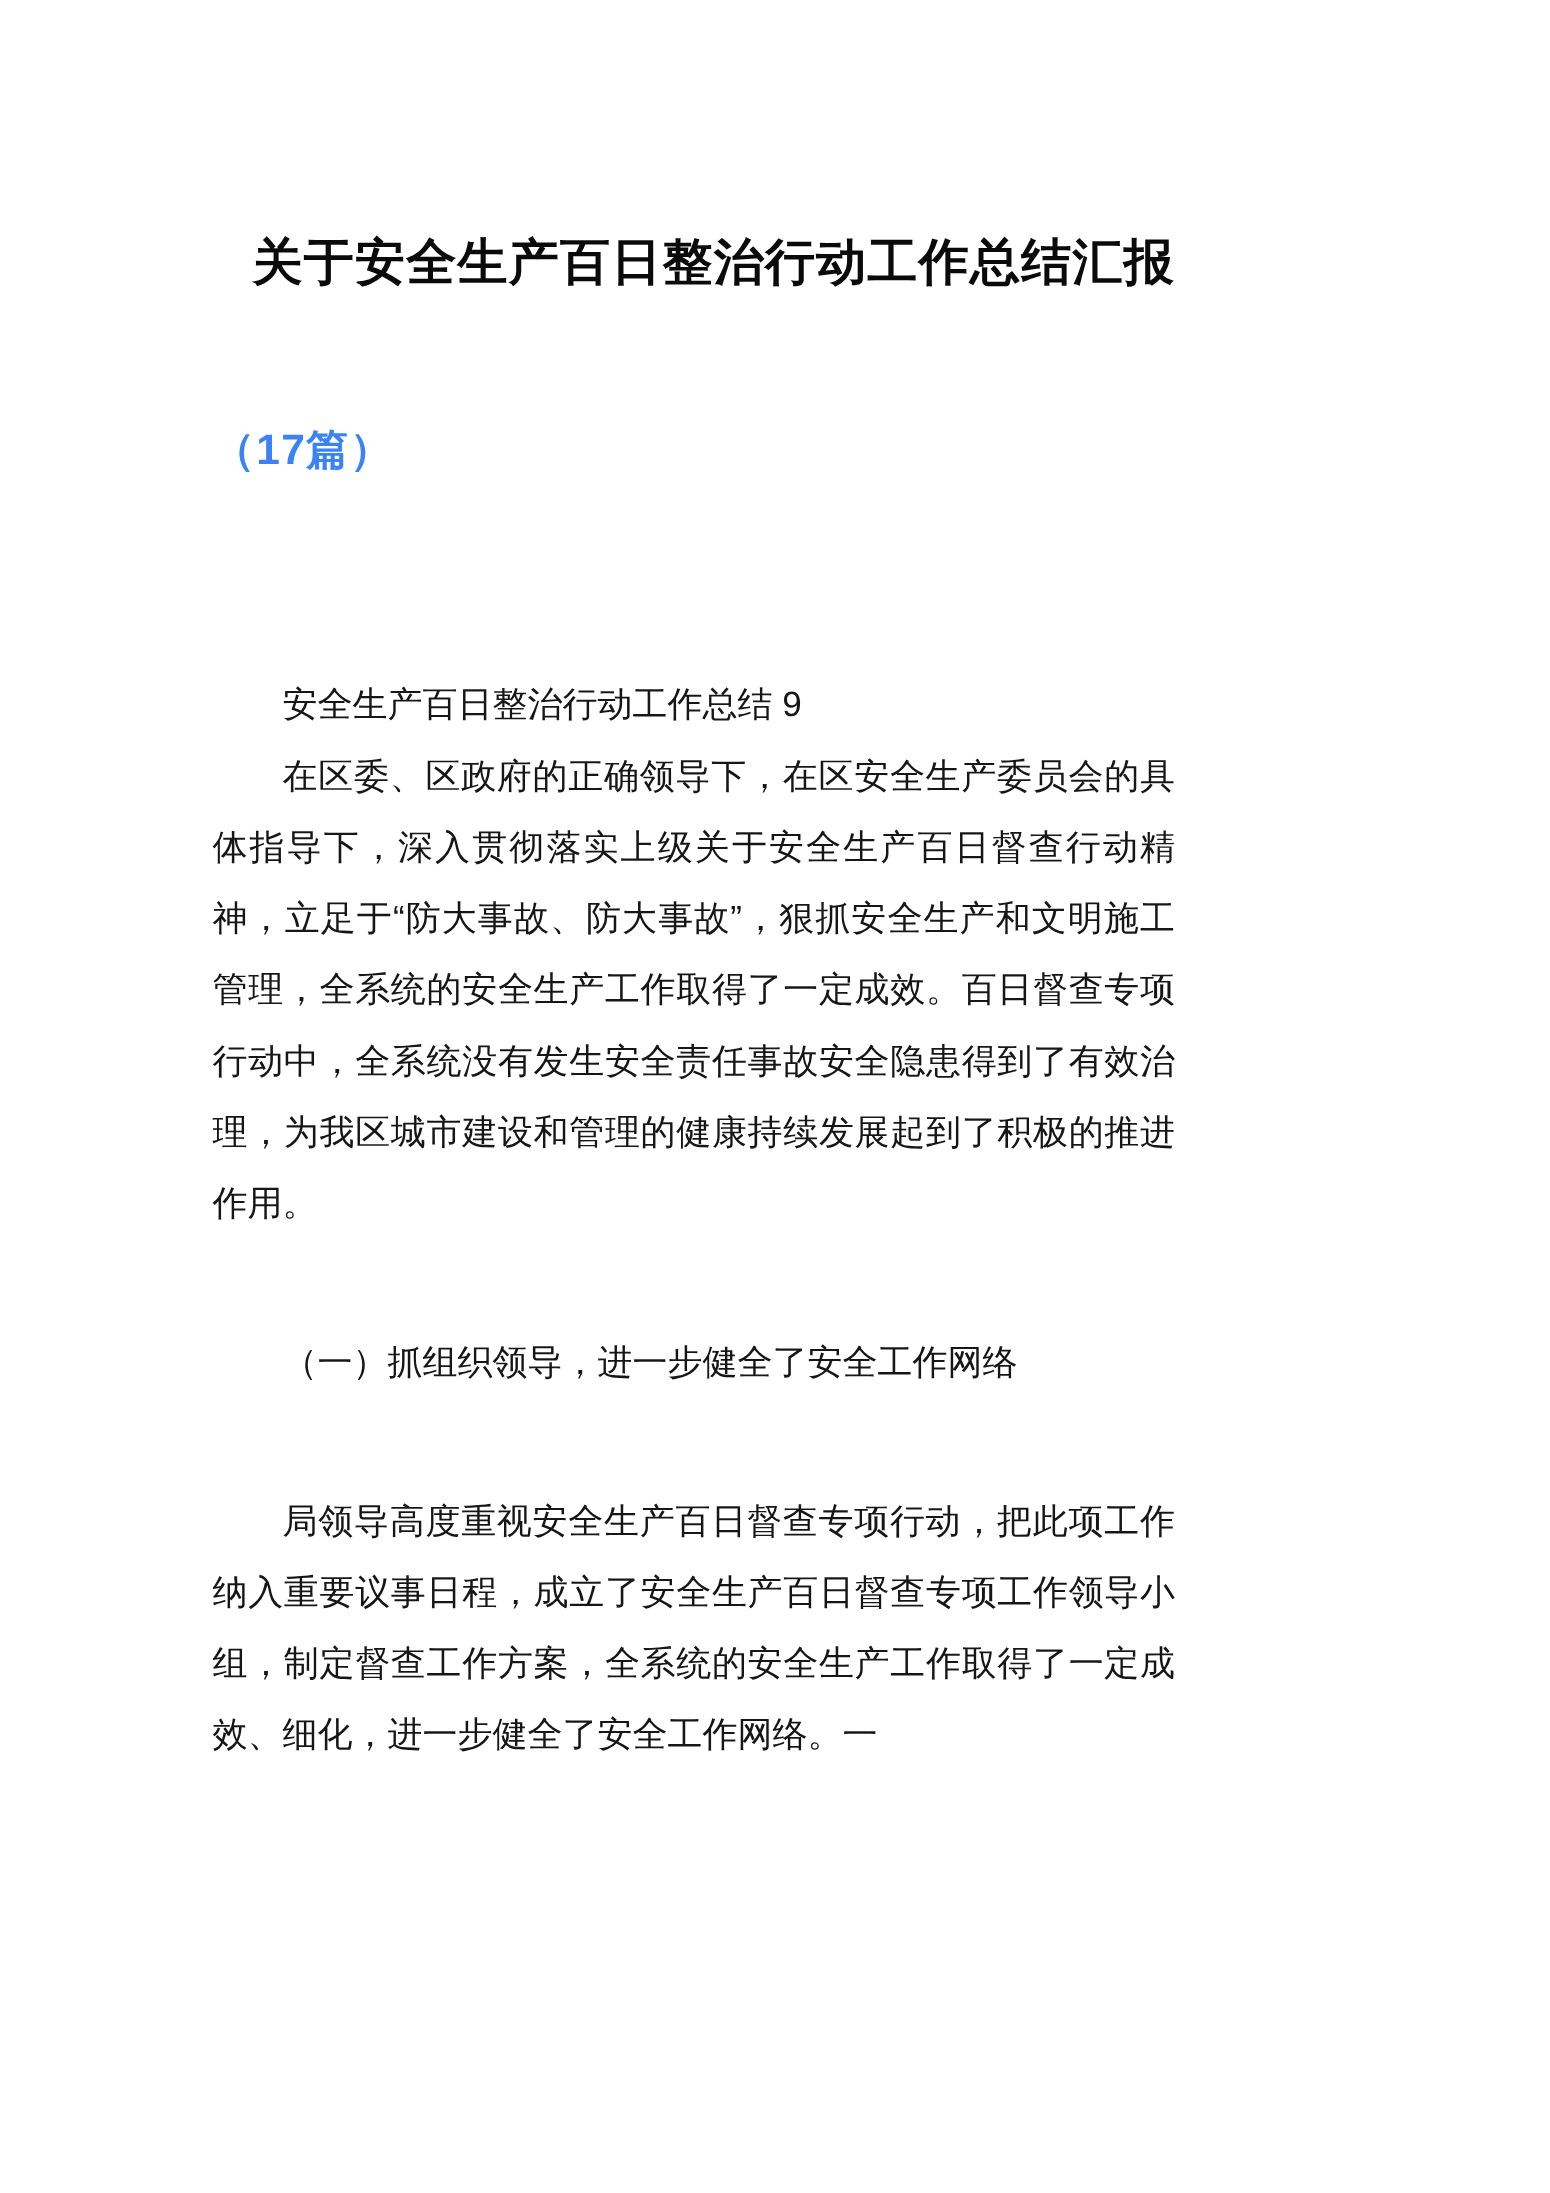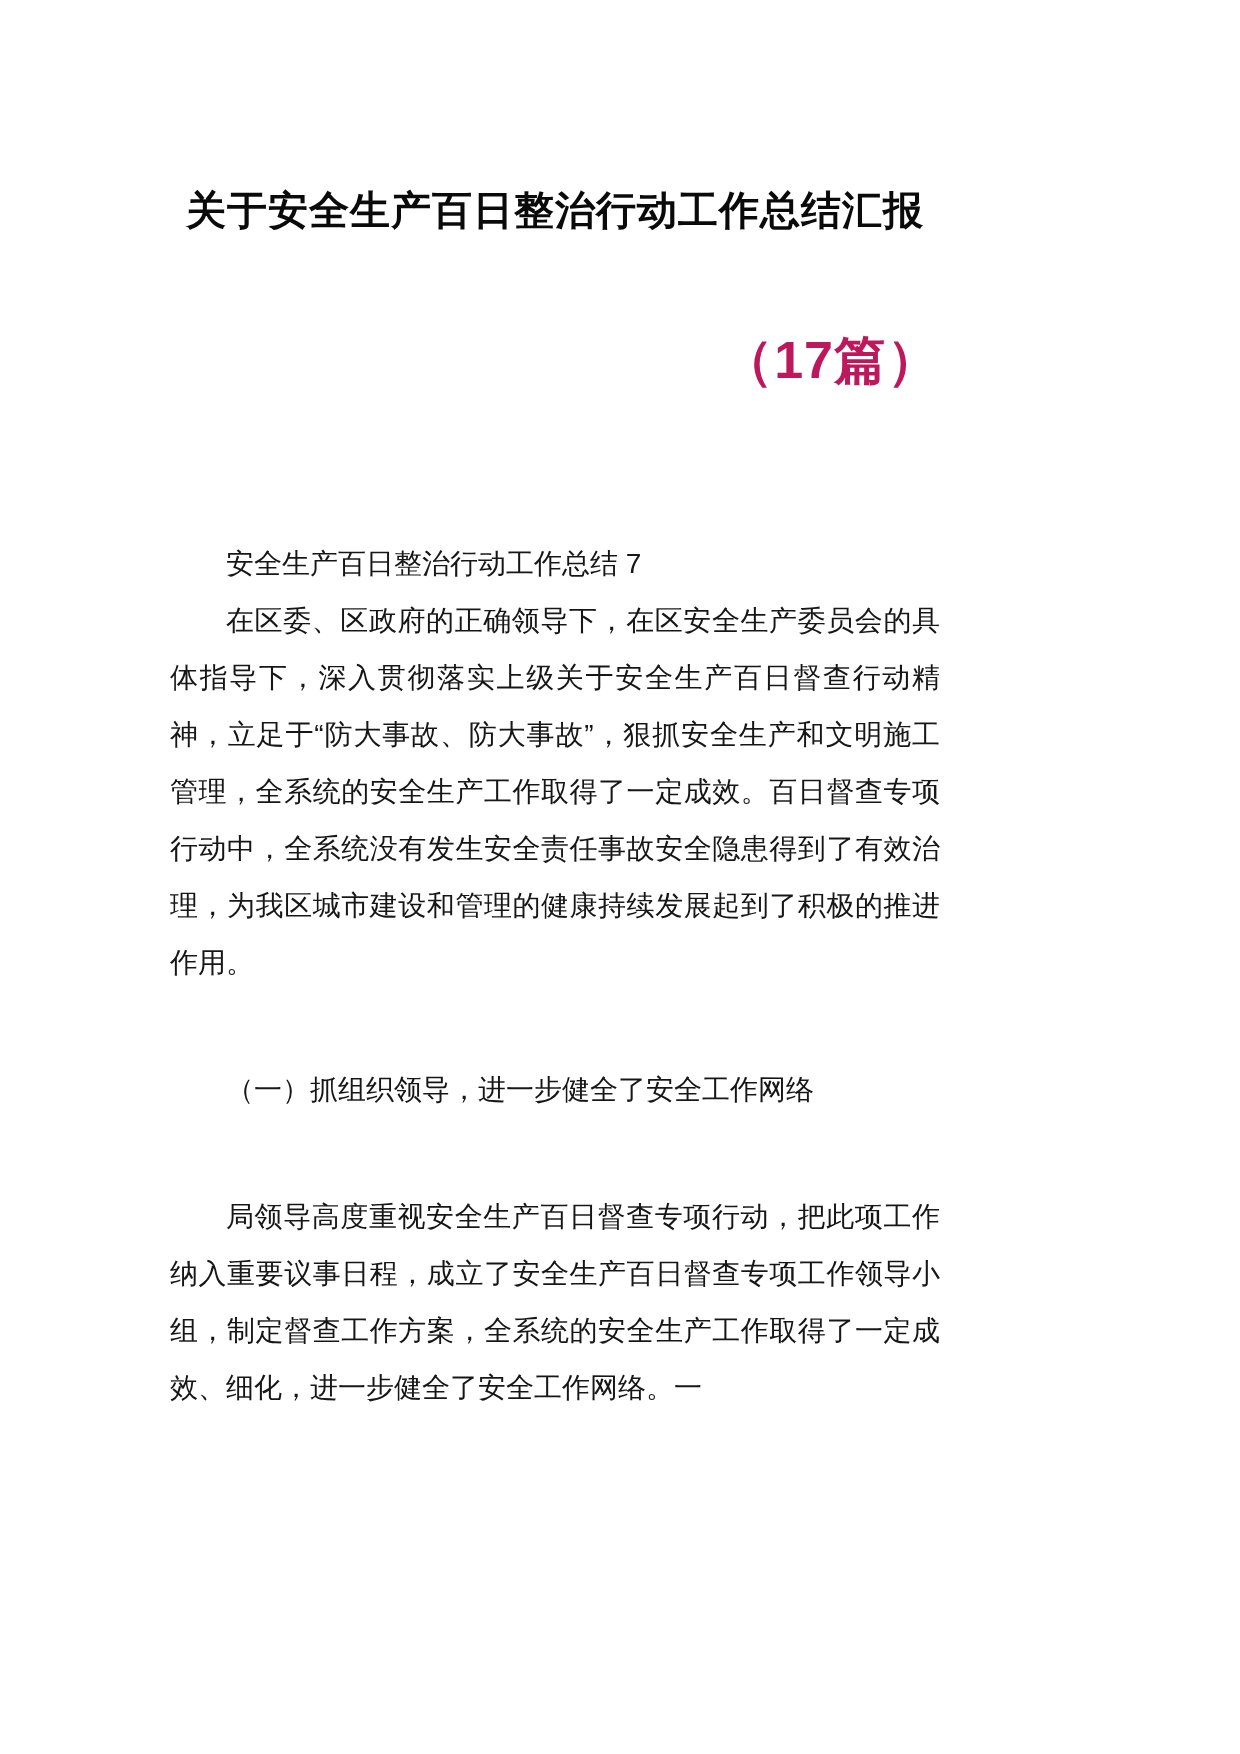--- a/index.html
+++ b/index.html
@@ -19,32 +19,32 @@
     width: 1240px;
     height: 1754px;
     background: #ffffff;
     padding: 150px 300px 0 170px;
   }
   .doc-title {
     margin: 30px 0 0 0;
     font-size: 40px;
     line-height: 60px;
     font-weight: 700;
-    text-align: center;
+    text-align: right;
     letter-spacing: 1px;
     color: #0a0a0a;
   }
   .doc-subtitle {
     margin: 90px 0 0 0;
-    font-size: 52px;
+    font-size: 34px;
     line-height: 60px;
     font-weight: 700;
-    text-align: right;
+    text-align: left;
     letter-spacing: 1px;
-    color: #be185d;
+    color: #3b82f6;
   }
   .doc-body {
     margin-top: 145px;
     font-size: 28px;
     line-height: 57px;
     text-align: justify;
     text-justify: inter-ideograph;
     word-break: break-all;
     color: #161616;
   }
@@ -56,18 +56,18 @@
     margin: 70px 0 70px 0;
   }
 </style>
 </head>
 <body>
 
 <div class="page">
   <h1 class="doc-title">关于安全生产百日整治行动工作总结汇报</h1>
   <h2 class="doc-subtitle">（17篇）</h2>
   <div class="doc-body">
-    <p class="para section-label">安全生产百日整治行动工作总结 7</p>
+    <p class="para section-label">安全生产百日整治行动工作总结 9</p>
     <p class="para body-paragraph">在区委、区政府的正确领导下，在区安全生产委员会的具体指导下，深入贯彻落实上级关于安全生产百日督查行动精神，立足于“防大事故、防大事故”，狠抓安全生产和文明施工管理，全系统的安全生产工作取得了一定成效。百日督查专项行动中，全系统没有发生安全责任事故安全隐患得到了有效治理，为我区城市建设和管理的健康持续发展起到了积极的推进作用。</p>
     <p class="para subheading">（一）抓组织领导，进一步健全了安全工作网络</p>
     <p class="para body-paragraph">局领导高度重视安全生产百日督查专项行动，把此项工作纳入重要议事日程，成立了安全生产百日督查专项工作领导小组，制定督查工作方案，全系统的安全生产工作取得了一定成效、细化，进一步健全了安全工作网络。一</p>
   </div>
 </div>
 
 </body></html>

